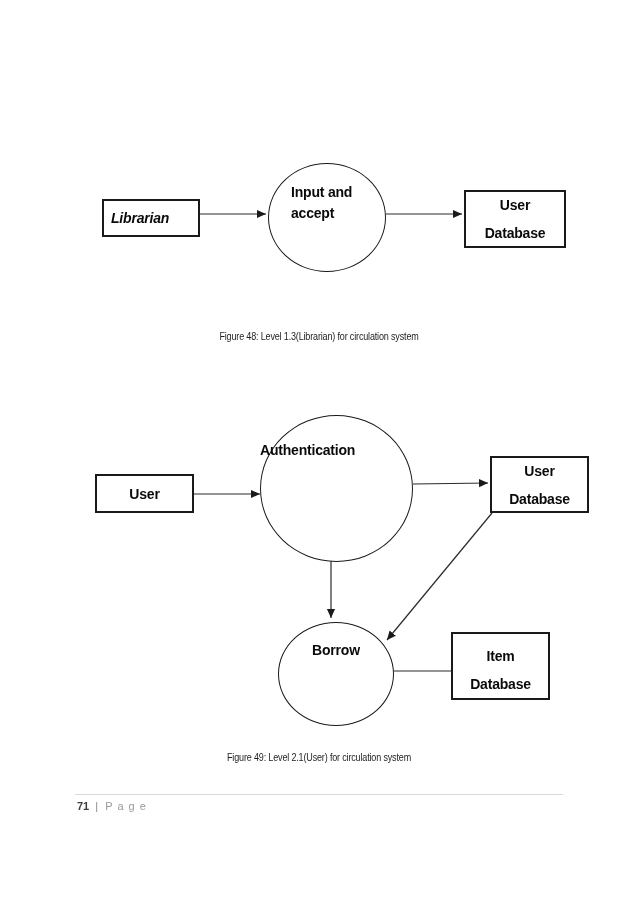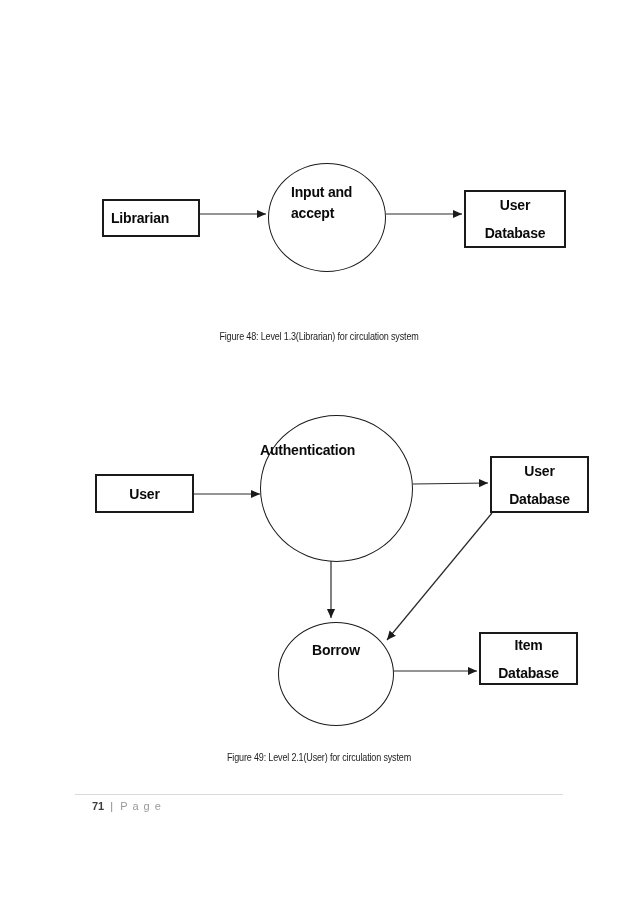--- a/index.html
+++ b/index.html
@@ -75,21 +75,21 @@
   .footer-rule {
     position: absolute;
     left: 75px;
     top: 794px;
     width: 488px;
     height: 1px;
     background: #d9d9d9;
   }
   .footer {
     position: absolute;
-    left: 92px;
+    left: 77px;
     top: 800px;
     font-size: 11px;
     line-height: 13px;
     color: #999999;
     white-space: nowrap;
   }
   .footer .fnum {
     font-weight: bold;
     color: #3d3d3d;
     letter-spacing: 0;
@@ -118,21 +118,21 @@
     <line x1="200" y1="214" x2="266" y2="214" stroke="#2b2b2b" stroke-width="1.2" marker-end="url(#arrowhead)"></line>
     <line x1="386" y1="214" x2="462" y2="214" stroke="#2b2b2b" stroke-width="1.2" marker-end="url(#arrowhead)"></line>
 
     <line x1="194" y1="494" x2="260" y2="494" stroke="#2b2b2b" stroke-width="1.2" marker-end="url(#arrowhead)"></line>
     <line x1="413" y1="484" x2="488" y2="483" stroke="#2b2b2b" stroke-width="1.2" marker-end="url(#arrowhead)"></line>
     <line x1="331" y1="561" x2="331" y2="618" stroke="#2b2b2b" stroke-width="1.2" marker-end="url(#arrowhead)"></line>
     <line x1="492" y1="513" x2="387" y2="640" stroke="#2b2b2b" stroke-width="1.2" marker-end="url(#arrowhead)"></line>
     <line x1="394" y1="671" x2="477" y2="671" stroke="#2b2b2b" stroke-width="1.2" marker-end="url(#arrowhead)"></line>
   </svg>
 
-  <div class="node-rect entity pad-left" style="left:102px; top:199px; width:98px; height:38px;">
+  <div class="node-rect entity pad-left" style="left:102px; top:199px; width:98px; height:38px;font-style:italic;">
     <span>Librarian</span>
   </div>
 
   <div class="node-ellipse" style="left:268px; top:163px; width:118px; height:109px;"></div>
   <div class="ellipse-label" style="left:291px; top:182px; width:76px; text-align:left;">Input and accept</div>
 
   <div class="node-rect datastore" style="left:464px; top:190px; width:102px; height:58px;">
     <div>User</div>
     <div>Database</div>
   </div>
@@ -147,21 +147,21 @@
   <div class="ellipse-label" style="left:260px; top:440px; width:153px; ">Authentication</div>
 
   <div class="node-rect datastore" style="left:490px; top:456px; width:99px; height:57px;">
     <div>User</div>
     <div>Database</div>
   </div>
 
   <div class="node-ellipse" style="left:278px; top:622px; width:116px; height:104px;"></div>
   <div class="ellipse-label" style="left:301px; top:640px; width:70px; text-align:center;">Borrow</div>
 
-  <div class="node-rect datastore" style="left:479px; top:632px; width:99px; height:53px;">
+  <div class="node-rect datastore" style="left:451px; top:632px; width:99px; height:68px;justify-content:flex-end;">
     <div>Item</div>
     <div>Database</div>
   </div>
 
   <div class="caption" style="top:750px;">Figure 49: Level 2.1(User) for circulation system</div>
 
   <div class="footer-rule"></div>
   <div class="footer">
     <span class="fnum">71</span>
     <span class="fsep">|</span>

